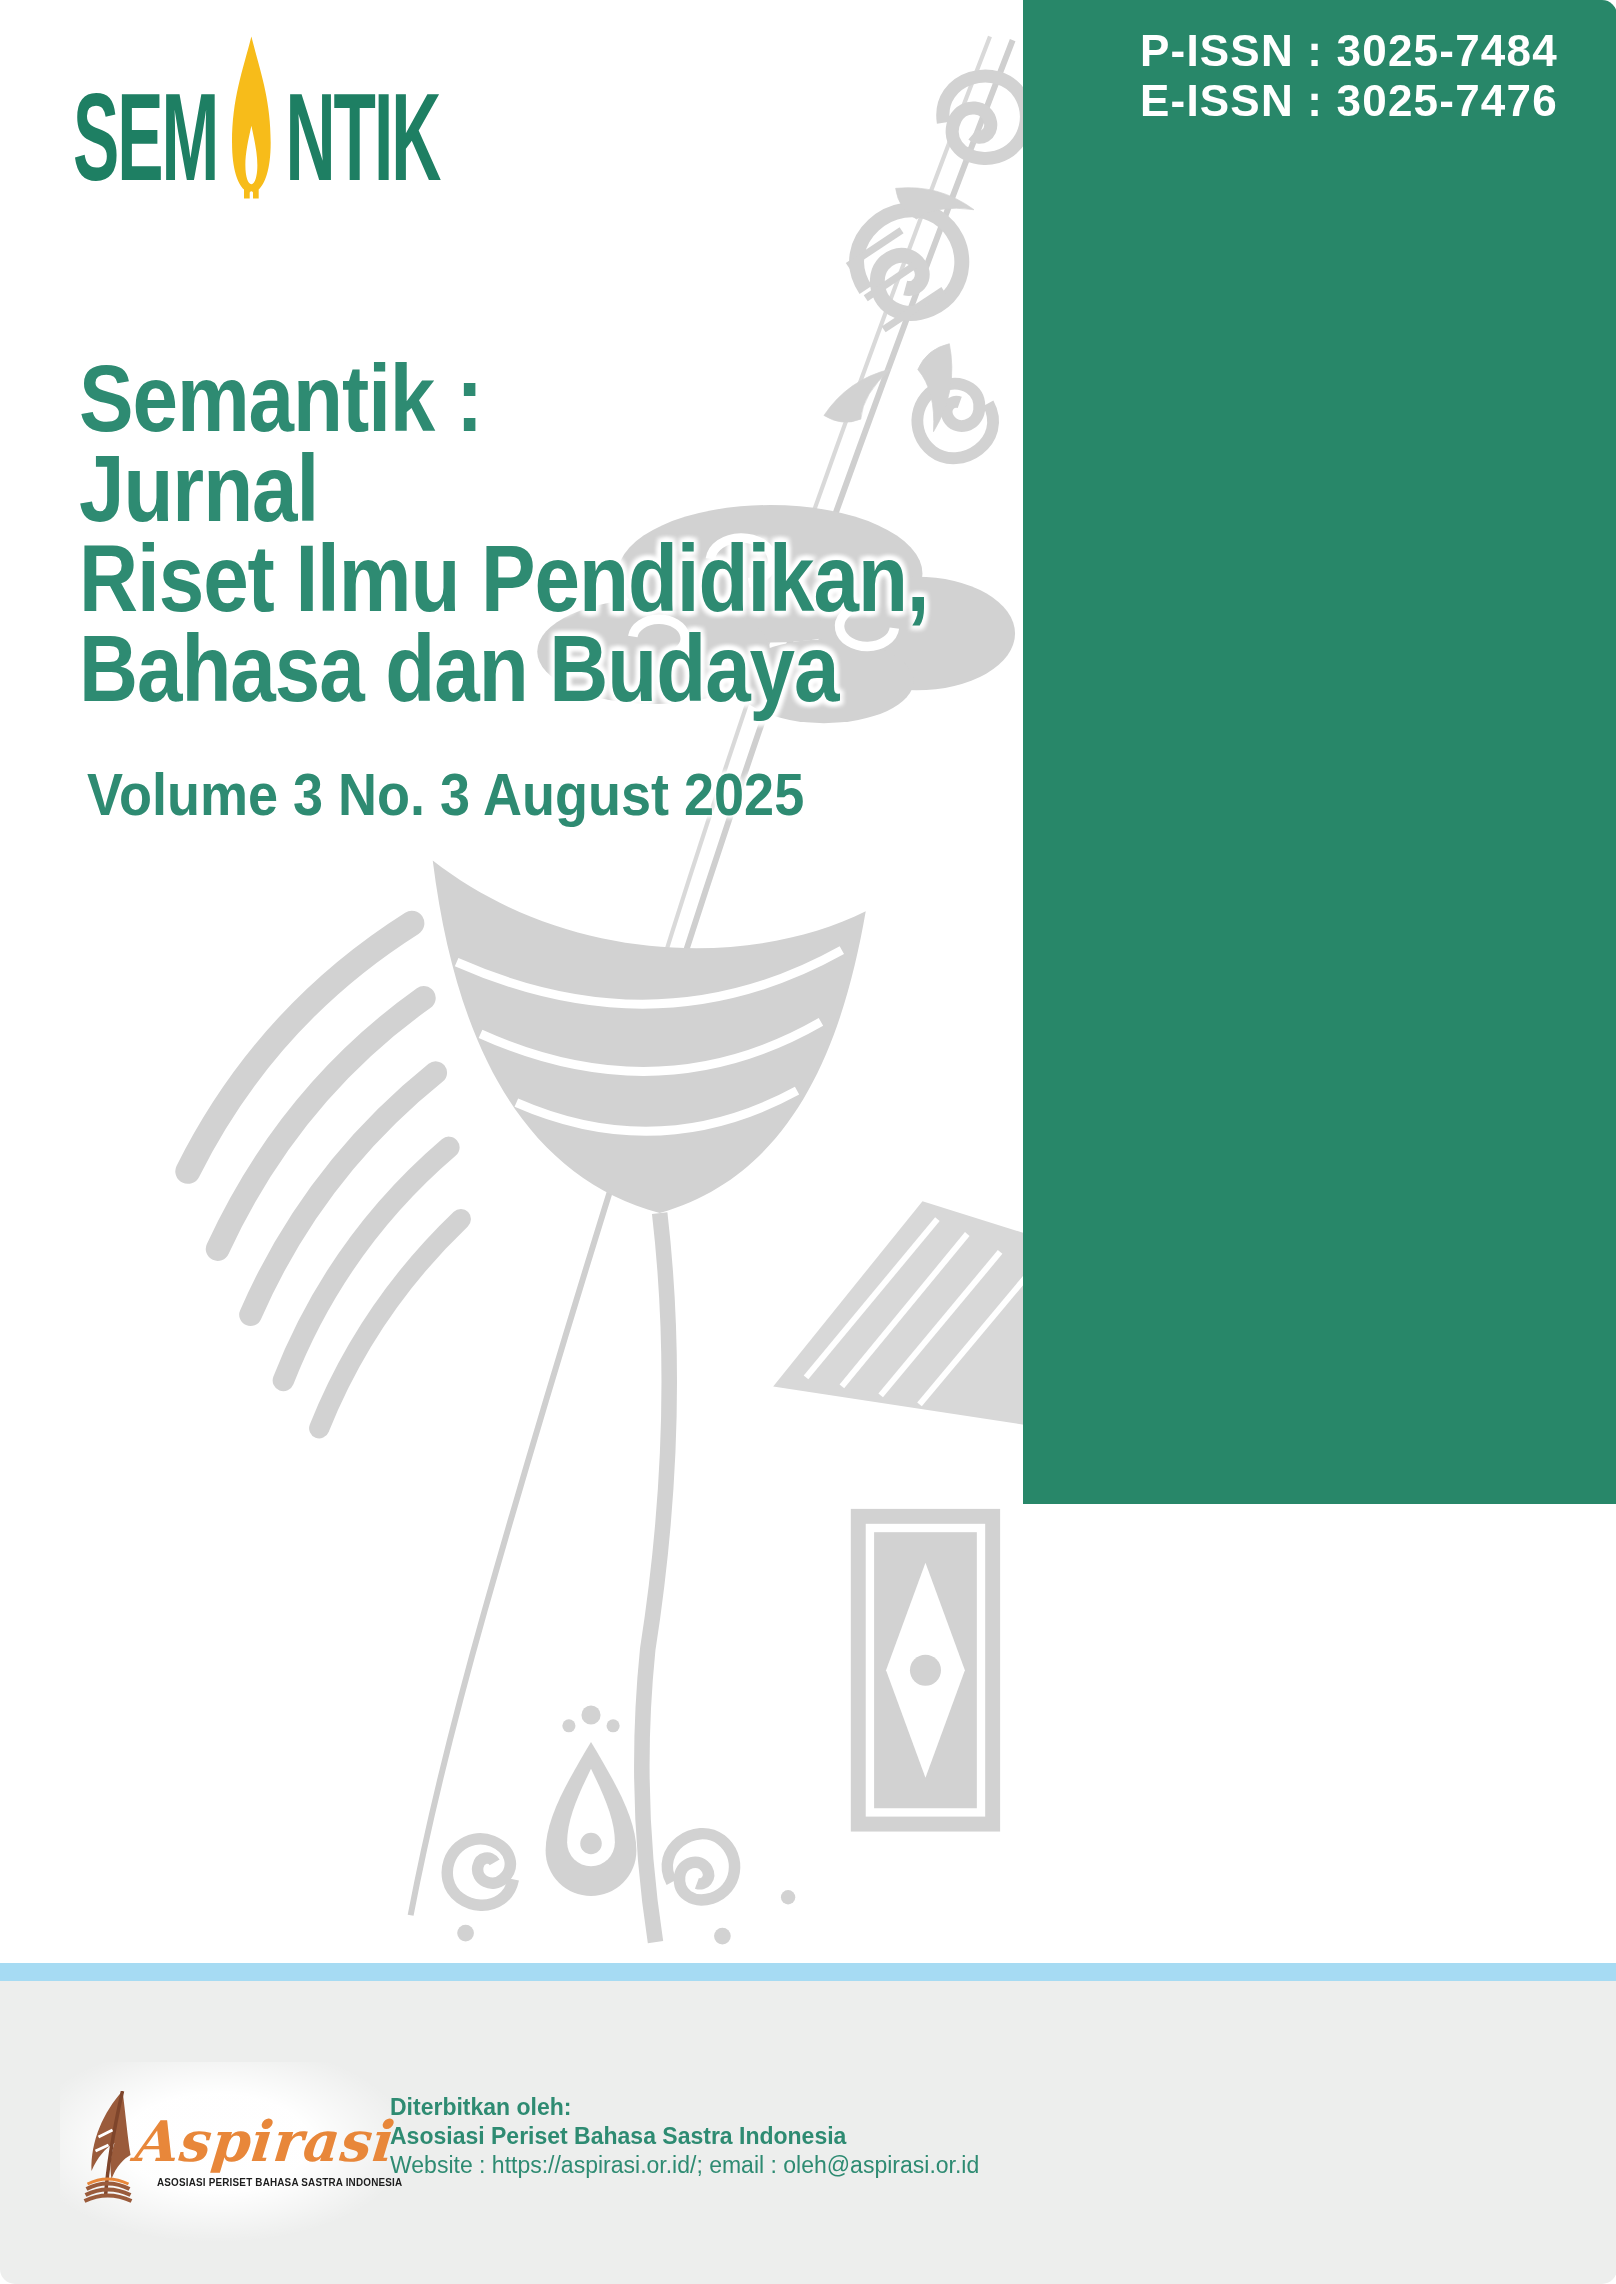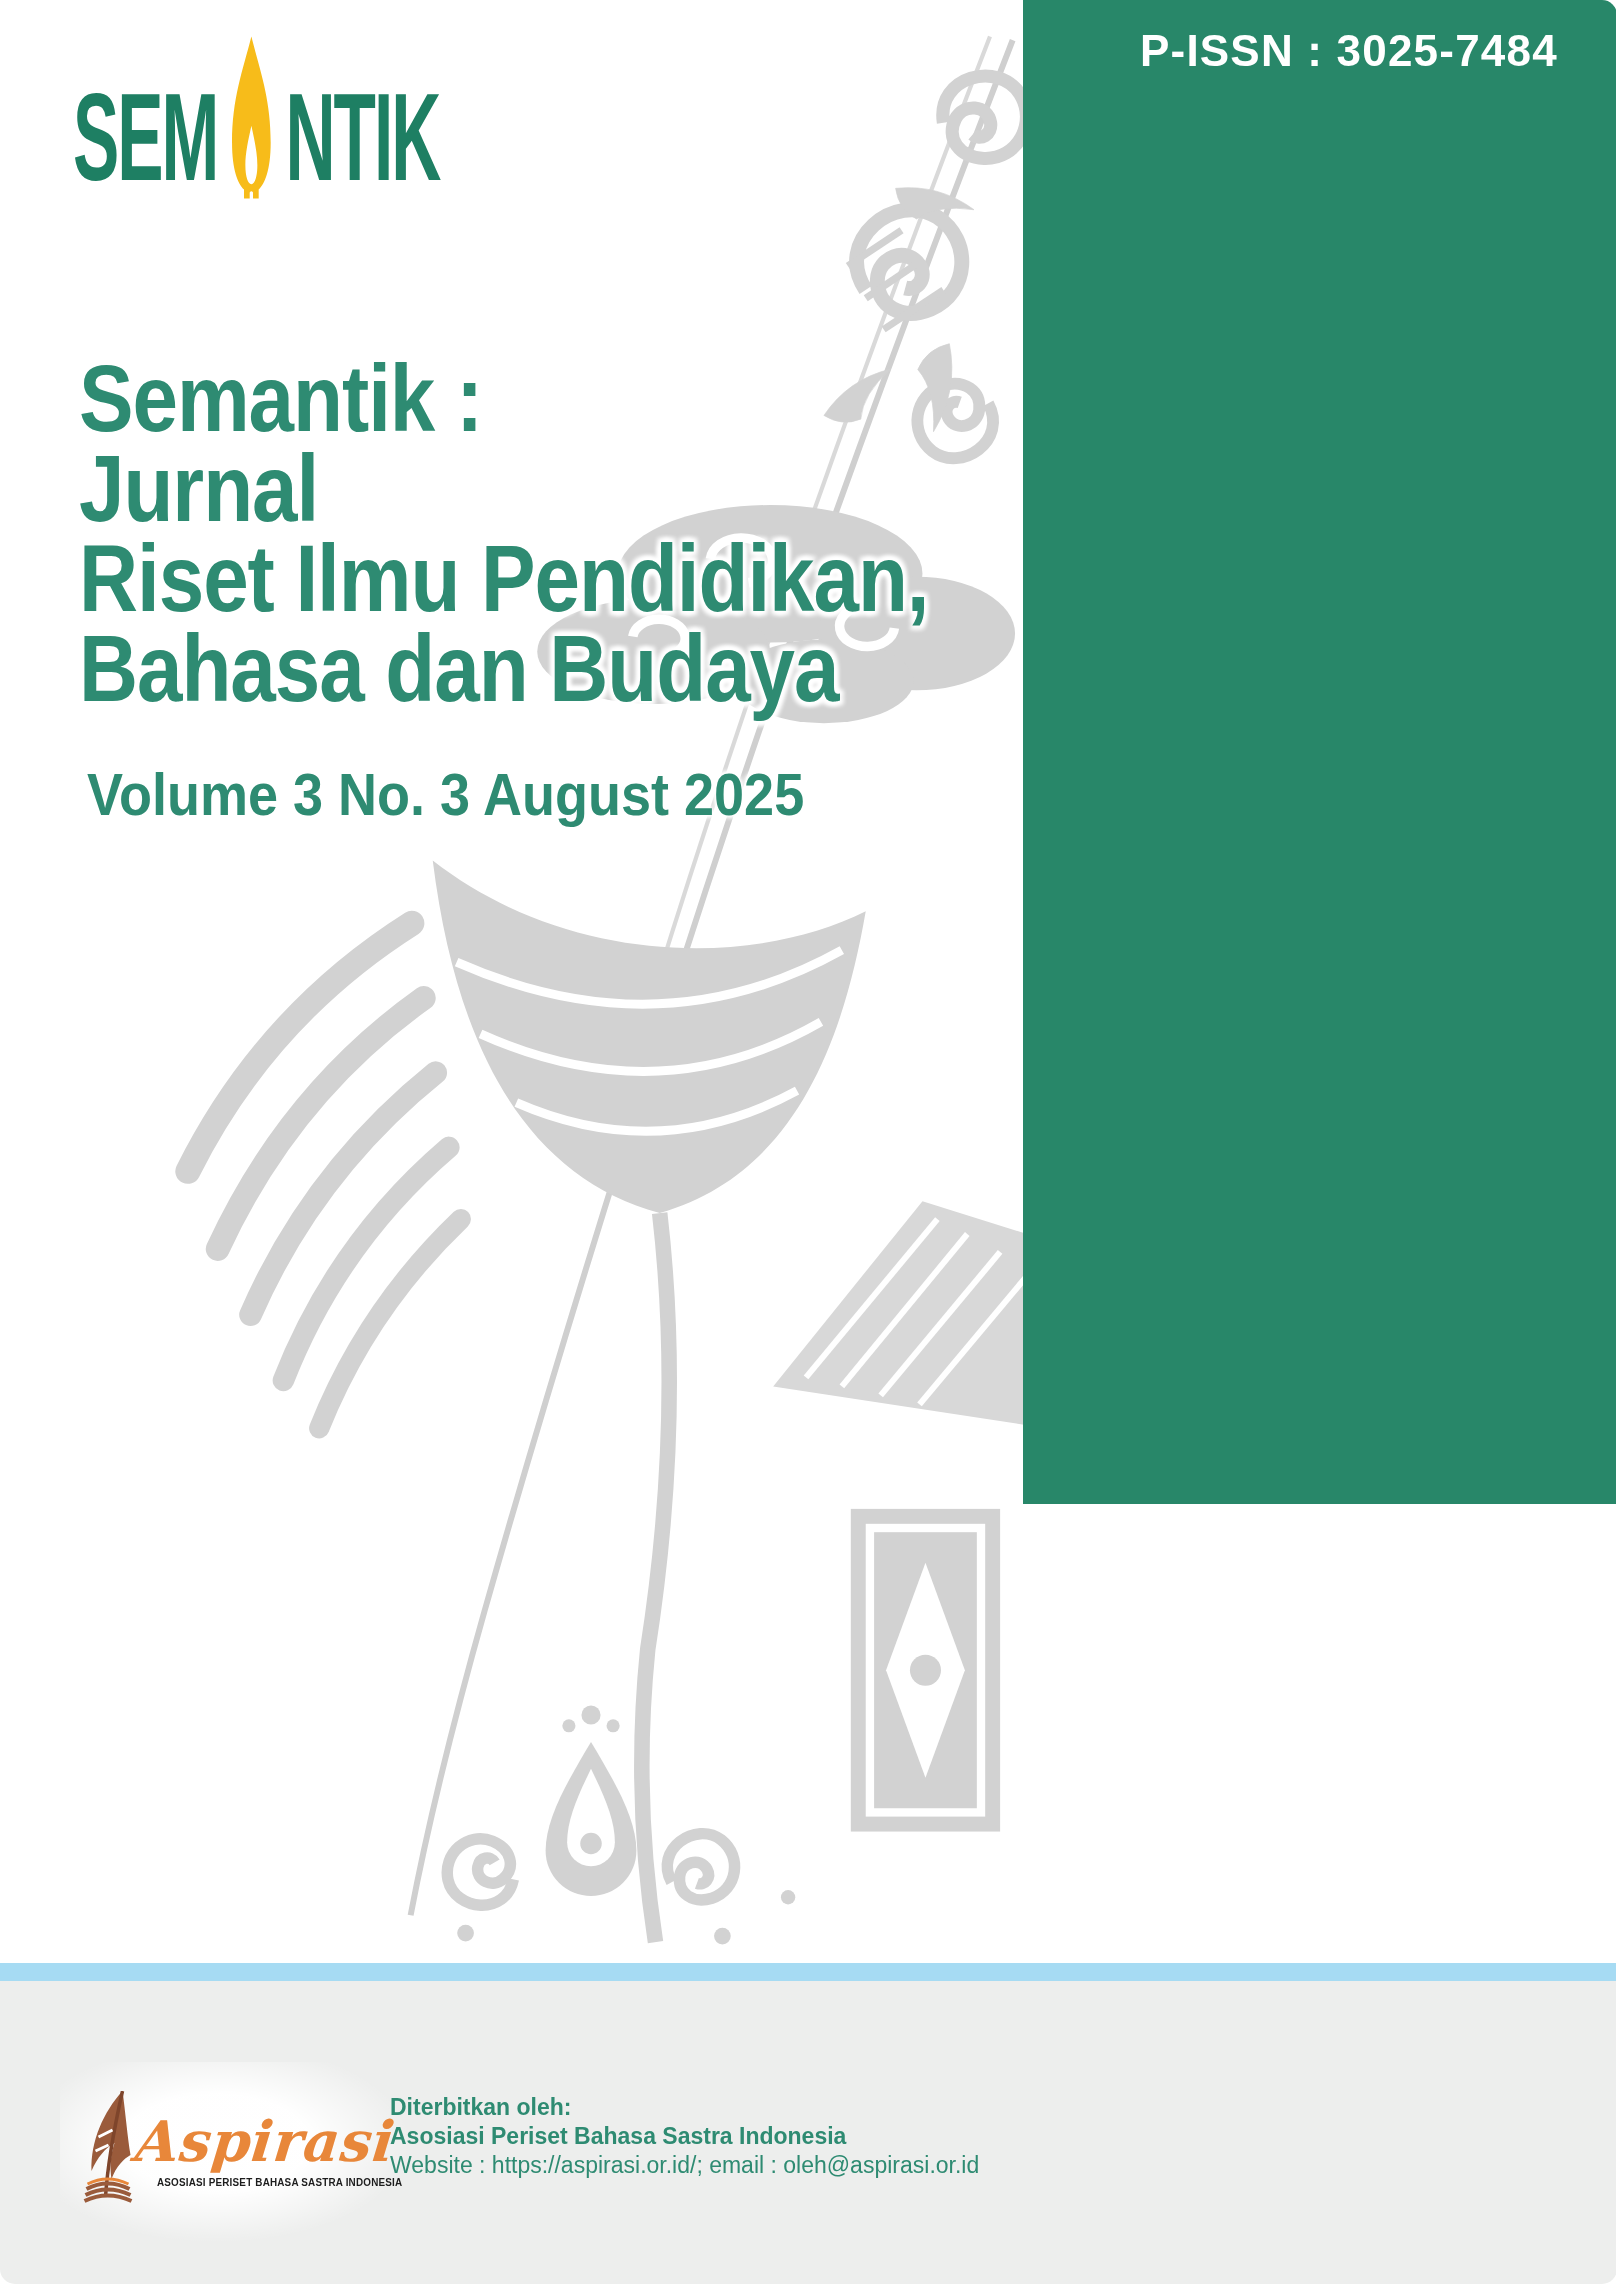--- a/index.html
+++ b/index.html
@@ -133,20 +133,21 @@
     <div class="title-line">Jurnal</div>
     <div class="title-line">Riset Ilmu Pendidikan,</div>
     <div class="title-line">Bahasa dan Budaya</div>
   </div>
 
   <div class="volume">Volume 3 No. 3 August 2025</div>
 
   <div class="green-panel">
     <div class="issn">
       <div>P-ISSN : 3025-7484</div>
+      <div>E-ISSN : 3025-7476</div>
     </div>
   </div>
 
   <div class="blue-band"></div>
 
   <div class="footer">
     <div class="asp-logo">
       <div class="asp-halo"></div>
       <svg class="feather" viewBox="0 0 120 230">
         <path fill="#9A5B3B" d="M78,0 C40,42 14,100 16,160 C28,132 44,114 62,104 C54,128 52,152 56,176 C66,150 80,136 94,128 C88,92 84,44 78,0 Z"></path>

